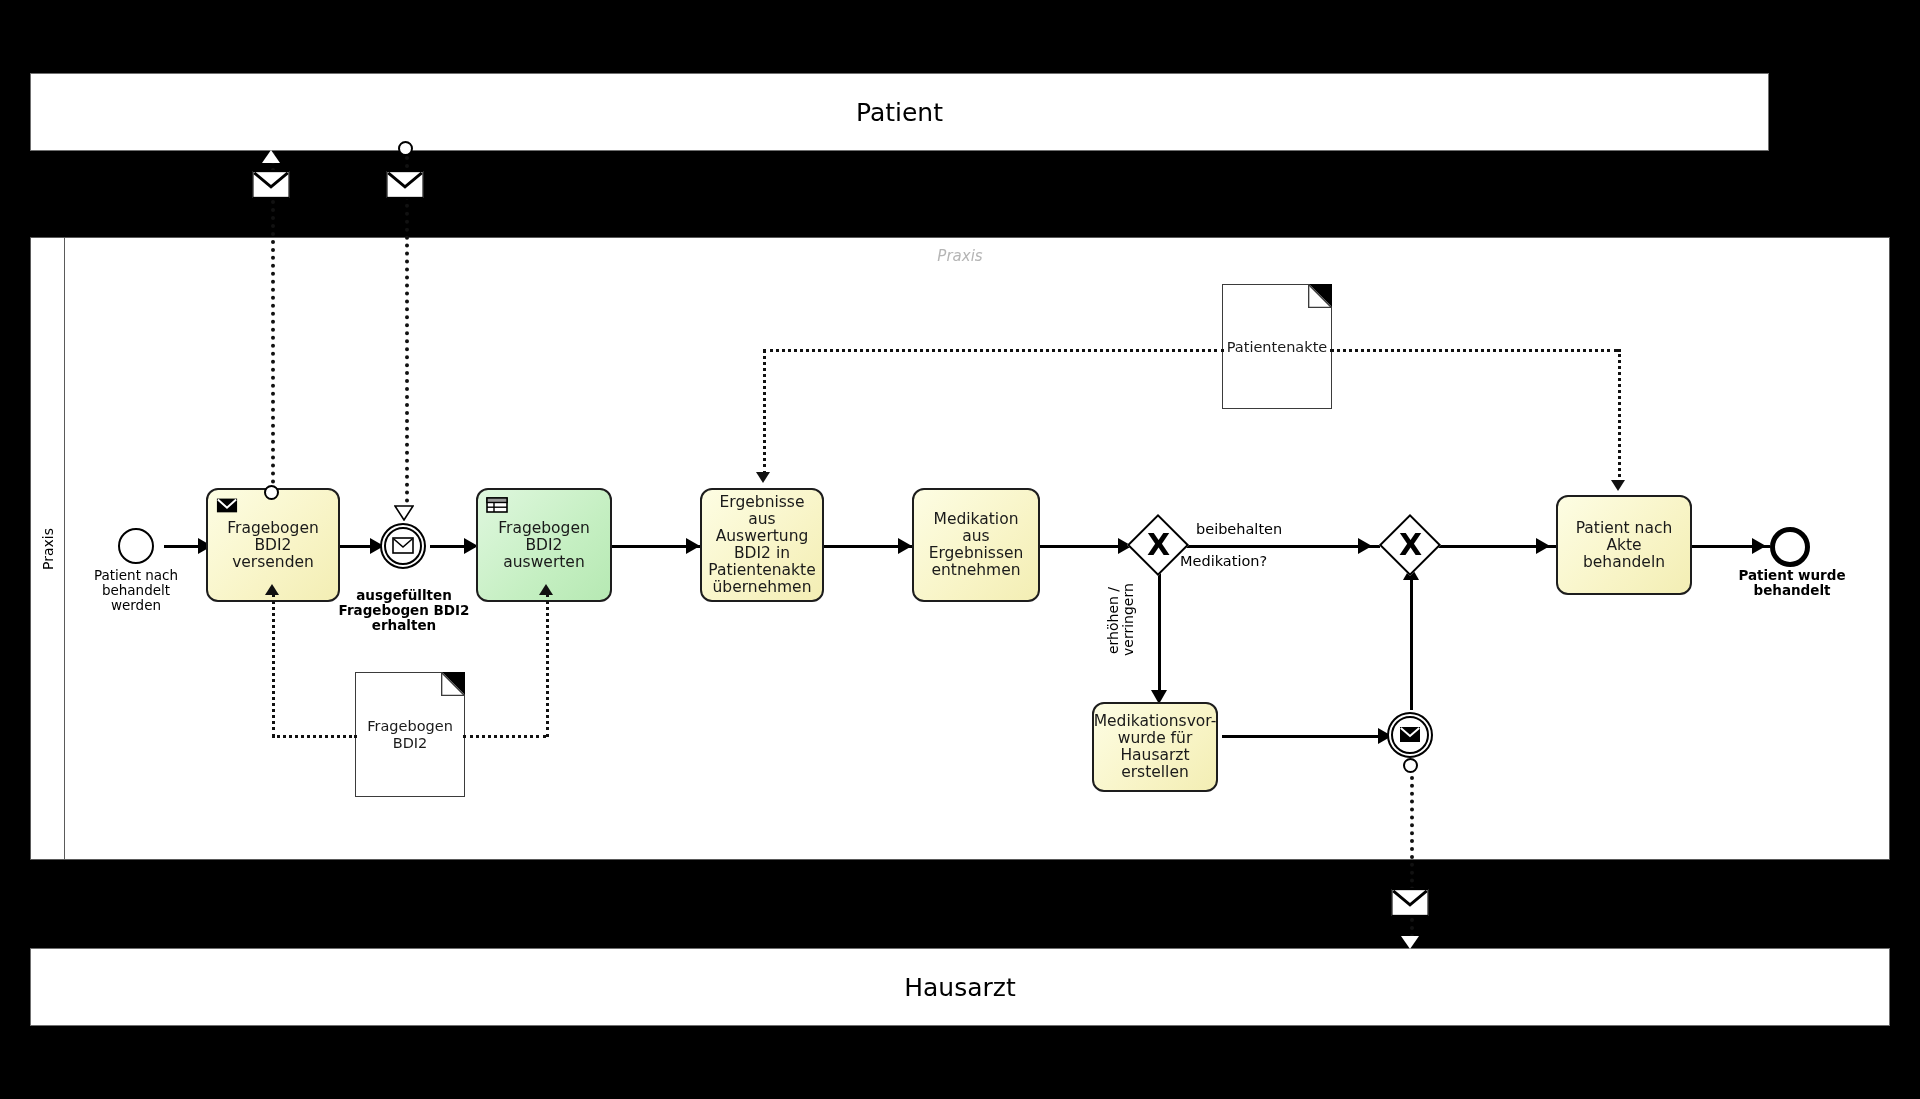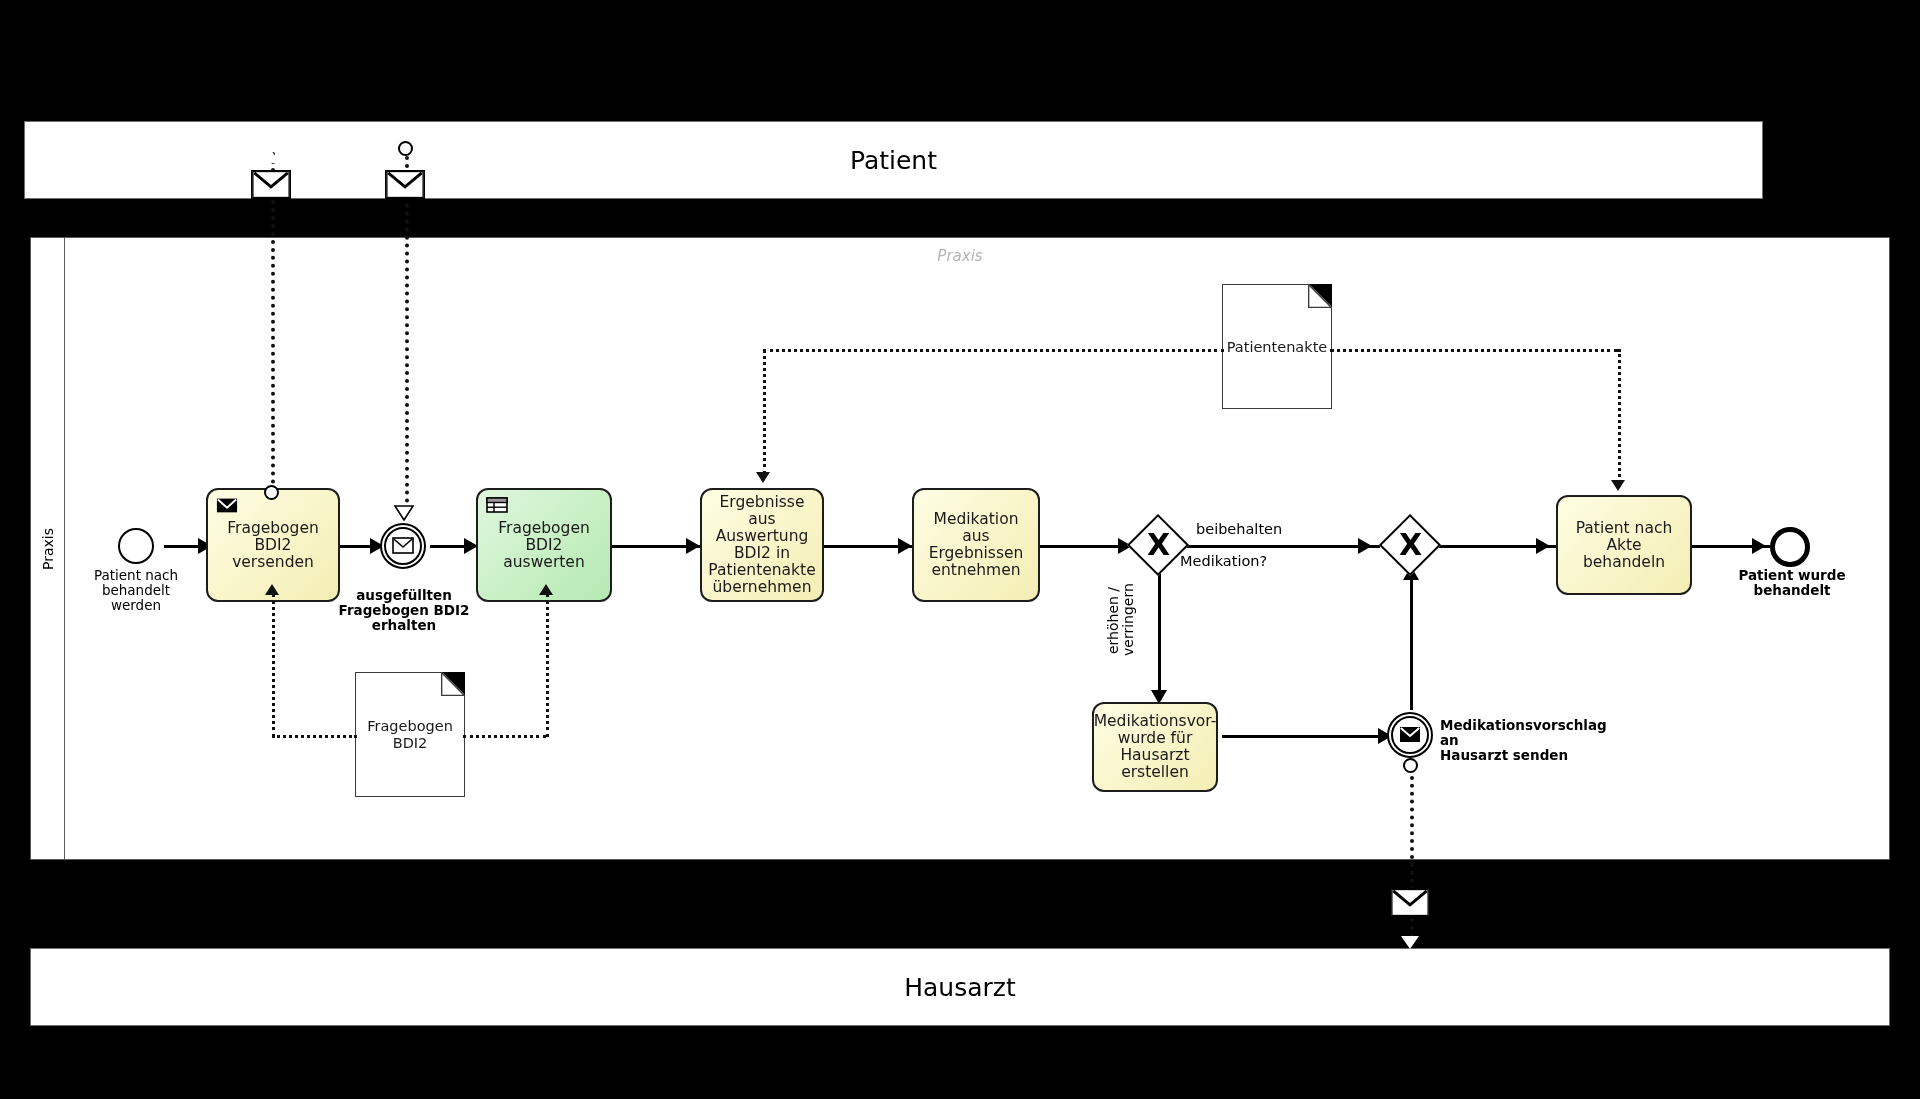--- a/index.html
+++ b/index.html
@@ -62,21 +62,21 @@
   .msg-tri-up{position:absolute;width:0;height:0;border-left:9px solid transparent;border-right:9px solid transparent;border-bottom:13px solid #fff;}
   .msg-tri-dn{position:absolute;width:0;height:0;border-left:9px solid transparent;border-right:9px solid transparent;border-top:13px solid #fff;}
 
   .flowlabel{position:absolute;font-size:14.5px;color:#000;white-space:nowrap;}
 </style>
 </head>
 <body>
 
 <div id="canvas">
 
-  <div class="pool-band" style="left:24px;top:73px;width:1739px;height:78px;margin-top:48px;">
+  <div class="pool-band" style="left:30px;top:73px;width:1739px;height:78px;">
     <div class="pool-title" style="top:24px;">Patient</div>
   </div>
 
   <div class="praxis-pool">
     <div class="lane-header">
       <span>Praxis</span>
     </div>
     <div class="praxis-caption">Praxis</div>
   </div>
 
@@ -186,22 +186,20 @@
 Hausarzt
 erstellen</span>
   </div>
 
   <div class="ev inter" style="left:1387px;top:712px;width:46px;height:46px;"></div>
   <div class="ev inter2" style="left:1391px;top:716px;width:38px;height:38px;"></div>
   <svg style="position:absolute;left:1399px;top:726px;width:22px;height:17px;" viewBox="0 0 22 17">
     <rect x="1" y="1" width="20" height="15" fill="#000"></rect>
     <path d="M1.8 2 L11 10 L20.2 2" fill="none" stroke="#fff" stroke-width="2"></path>
   </svg>
-  <div class="ev-label left bold" style="left:1440px;top:718px;width:190px;">Medikationsvorschlag an
-Hausarzt senden</div>
 
   <div class="task yellow" style="left:1556px;top:495px;width:136px;height:100px;">
     <span class="tlabel">Patient nach
 Akte behandeln</span>
   </div>
 
   <div class="ev end" style="left:1770px;top:527px;width:40px;height:40px;"></div>
   <div class="ev-label" style="left:1722px;top:568px;width:140px;font-weight:bold;">Patient wurde
 behandelt</div>
 

